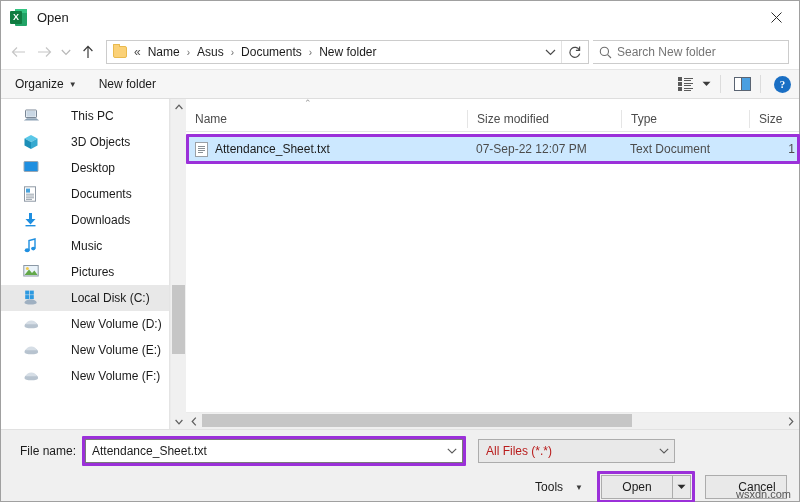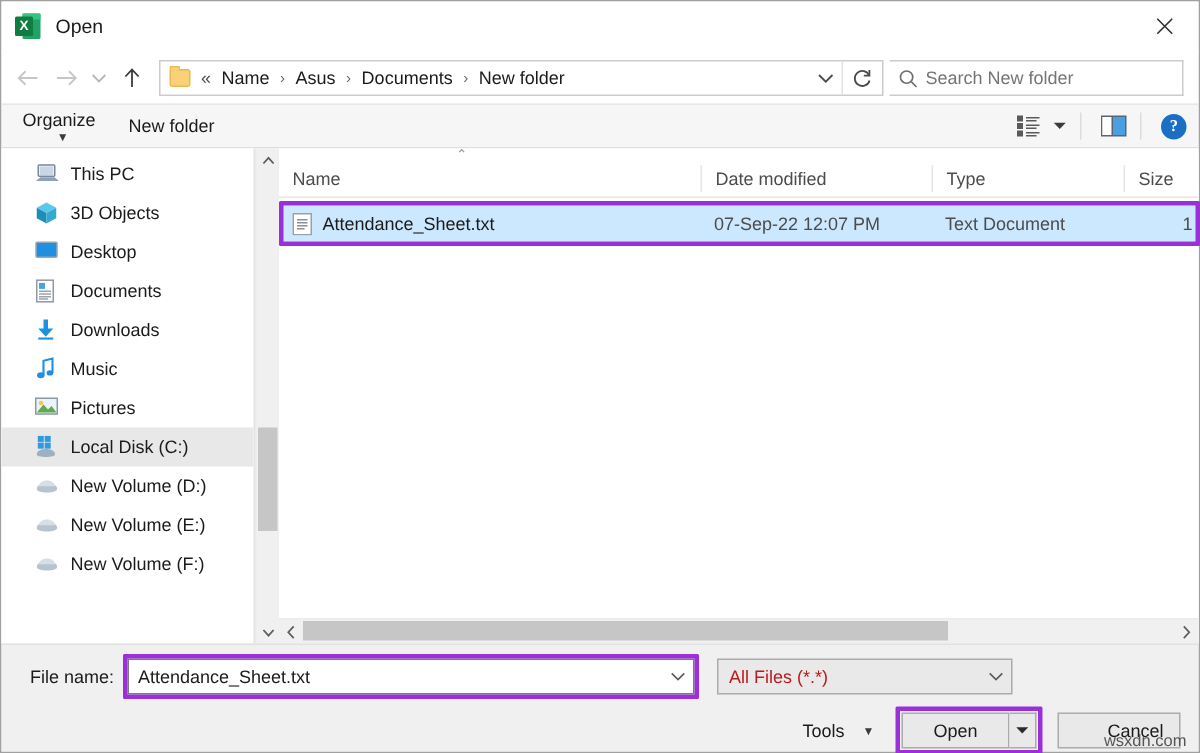--- a/index.html
+++ b/index.html
@@ -224,21 +224,20 @@
     align-items: center;
     padding: 0 8px 0 14px;
     box-sizing: border-box;
   }
   .cmd-item {
     font-size: 12px;
     color: #1b1b1b;
     margin-right: 22px;
     display: flex;
     align-items: center;
-    flex-direction: column;
   }
   .cmd-caret {
     margin-left: 5px;
     font-size: 8px;
     color: #3b3b3b;
   }
   .cmd-spacer { flex: 1; }
   .cmd-icon {
     display: flex;
     align-items: center;
@@ -306,20 +305,21 @@
   }
   .nav-item {
     height: 26px;
     display: flex;
     align-items: center;
     padding-left: 22px;
     box-sizing: border-box;
     font-size: 12px;
     color: #1b1b1b;
     white-space: nowrap;
+    gap: 24px;
   }
   .nav-item.selected { background: #e8e8e8; }
   .nav-ico {
     width: 17px;
     height: 16px;
     margin-right: 7px;
     flex: none;
     position: relative;
   }
   .nav-label { overflow: hidden; }
@@ -864,21 +864,21 @@
     </div>
 
     <div class="filelist">
 
       <div class="sortcap">
         <span class="caret">⌃</span>
       </div>
 
       <div class="colheader">
         <div class="col first" style="width:281px;">Name</div>
-        <div class="col" style="width:154px;">Date modified</div>
+        <div class="col" style="width:154px;">Size modified</div>
         <div class="col" style="width:128px;">Type</div>
         <div class="col" style="flex:1;">Size</div>
       </div>
 
       <div class="rows">
         <div class="row-outer">
           <div class="row">
             <div class="cell name" style="width:281px;">
               <span class="txt-ico">
                 <i style="top:3px;"></i>

